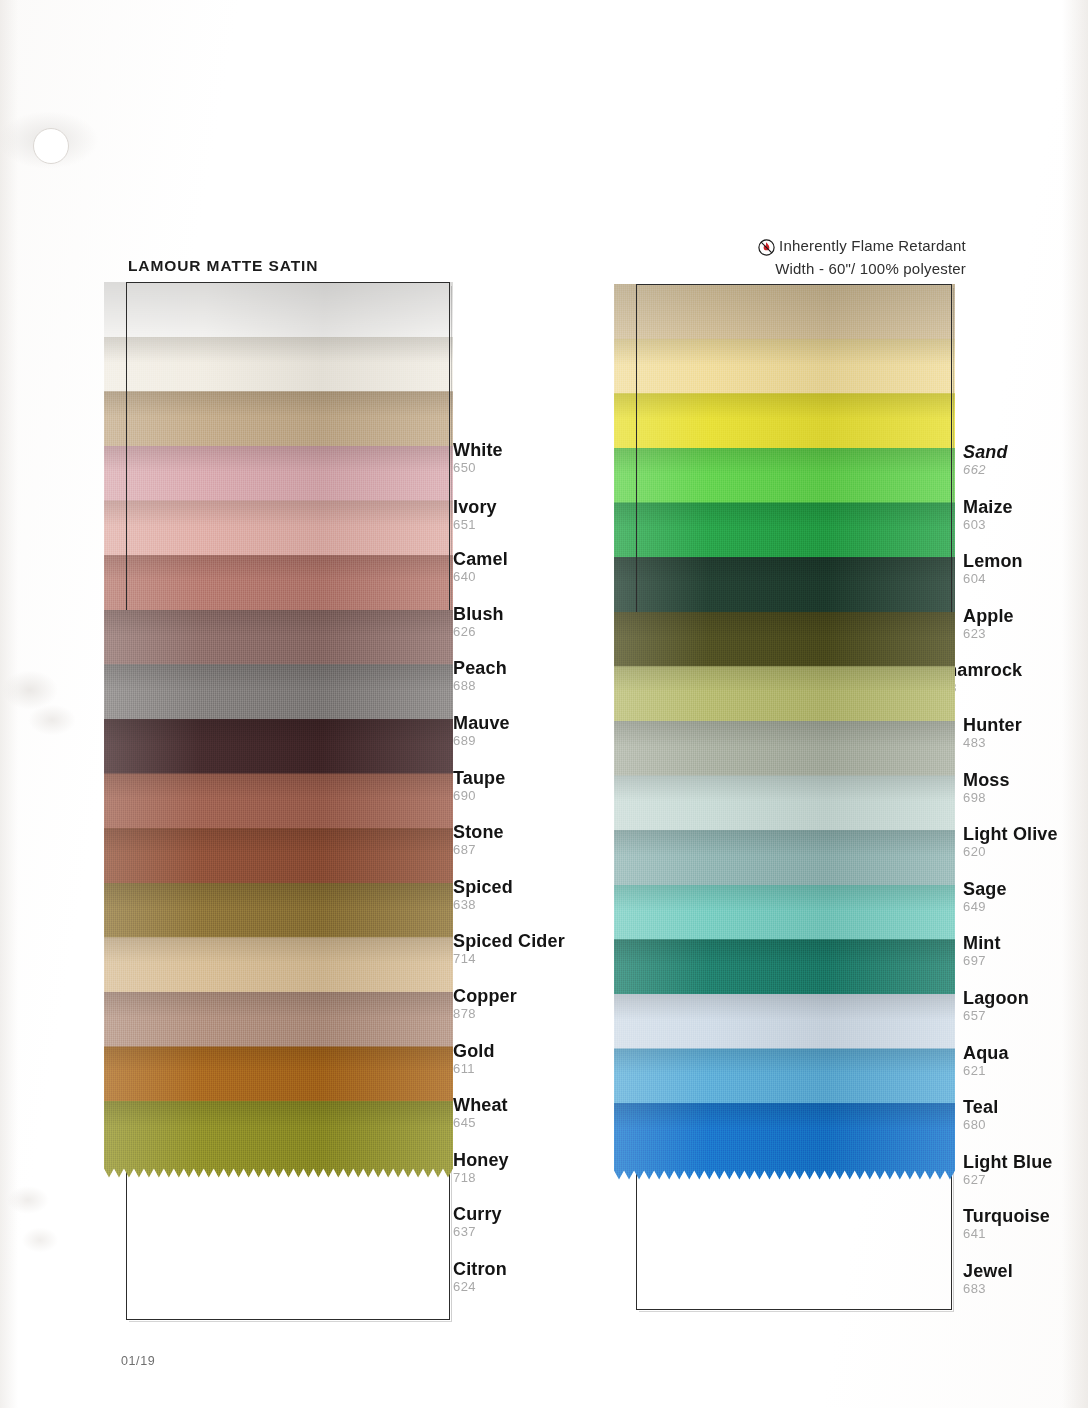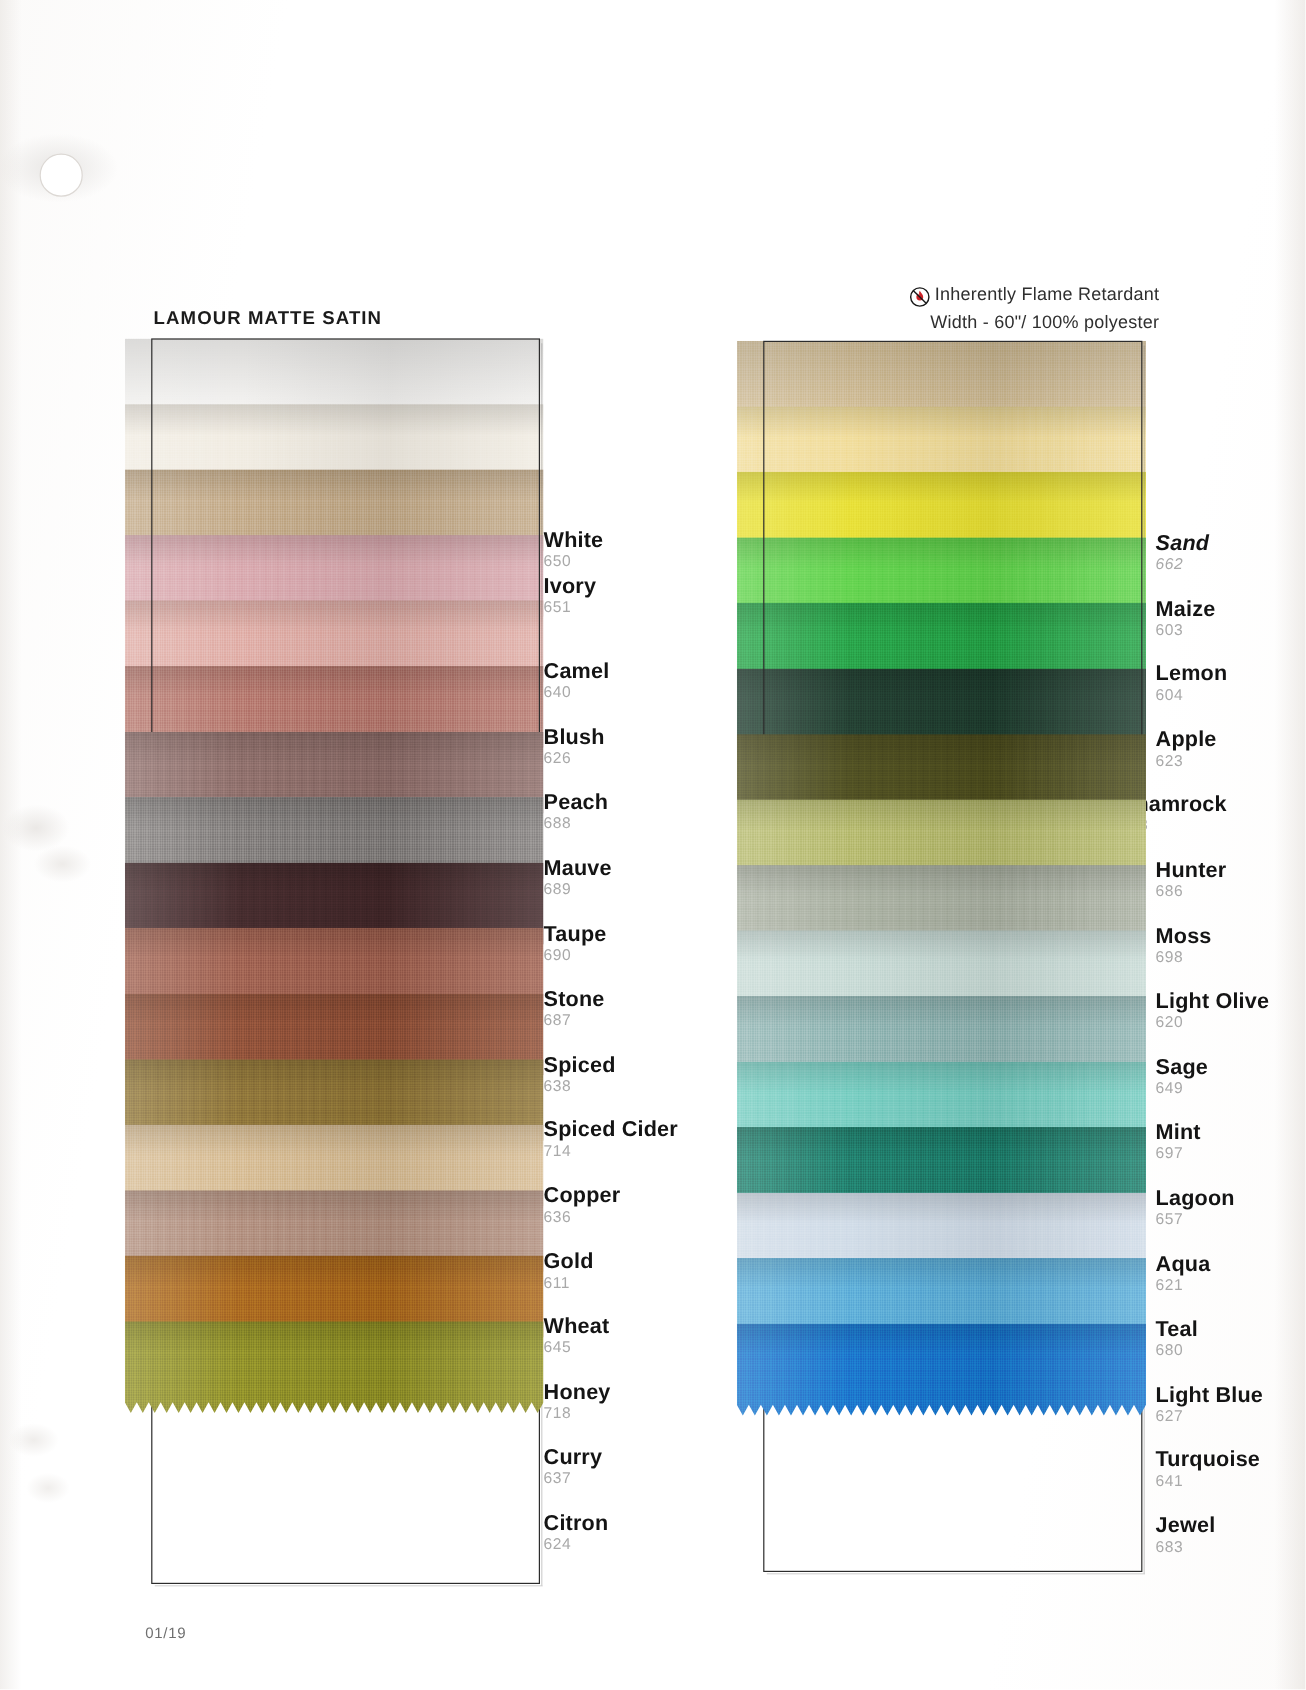--- a/index.html
+++ b/index.html
@@ -245,21 +245,21 @@
         </div>
       </div>
     </div>
   <div class="frame"></div>
 </div>
 <div id="labels-left">
     <div class="label" style="left: 453px; top: 443px;">
       <div class="nm">White</div>
       <div class="cd">650</div>
     </div>
-    <div class="label" style="left: 453px; top: 481px;">
+    <div class="label" style="left: 453px; top: 500px;">
       <div class="nm">Ivory</div>
       <div class="cd">651</div>
     </div>
     <div class="label" style="left: 453px; top: 552.2px;">
       <div class="nm">Camel</div>
       <div class="cd">640</div>
     </div>
     <div class="label" style="left: 453px; top: 606.8px;">
       <div class="nm">Blush</div>
       <div class="cd">626</div>
@@ -283,21 +283,21 @@
     <div class="label" style="left: 453px; top: 879.8px;">
       <div class="nm">Spiced</div>
       <div class="cd">638</div>
     </div>
     <div class="label" style="left: 453px; top: 934.4px;">
       <div class="nm">Spiced Cider</div>
       <div class="cd">714</div>
     </div>
     <div class="label" style="left: 453px; top: 989px;">
       <div class="nm">Copper</div>
-      <div class="cd">636</div>
+      <div class="cd">878</div>
     </div>
     <div class="label" style="left: 453px; top: 1043.6px;">
       <div class="nm">Gold</div>
       <div class="cd">611</div>
     </div>
     <div class="label" style="left: 453px; top: 1098.2px;">
       <div class="nm">Wheat</div>
       <div class="cd">645</div>
     </div>
     <div class="label" style="left: 453px; top: 1152.8px;">
@@ -447,21 +447,21 @@
     <div class="label" style="left: 963px; top: 608.8px;">
       <div class="nm">Apple</div>
       <div class="cd">623</div>
     </div>
     <div class="label" style="left: 934px; top: 663.4px;">
       <div class="nm">Shamrock</div>
       <div class="cd">568</div>
     </div>
     <div class="label" style="left: 963px; top: 718px;">
       <div class="nm">Hunter</div>
-      <div class="cd">686</div>
+      <div class="cd">483</div>
     </div>
     <div class="label" style="left: 963px; top: 772.6px;">
       <div class="nm">Moss</div>
       <div class="cd">698</div>
     </div>
     <div class="label" style="left: 963px; top: 827.2px;">
       <div class="nm">Light Olive</div>
       <div class="cd">620</div>
     </div>
     <div class="label" style="left: 963px; top: 881.8px;">

